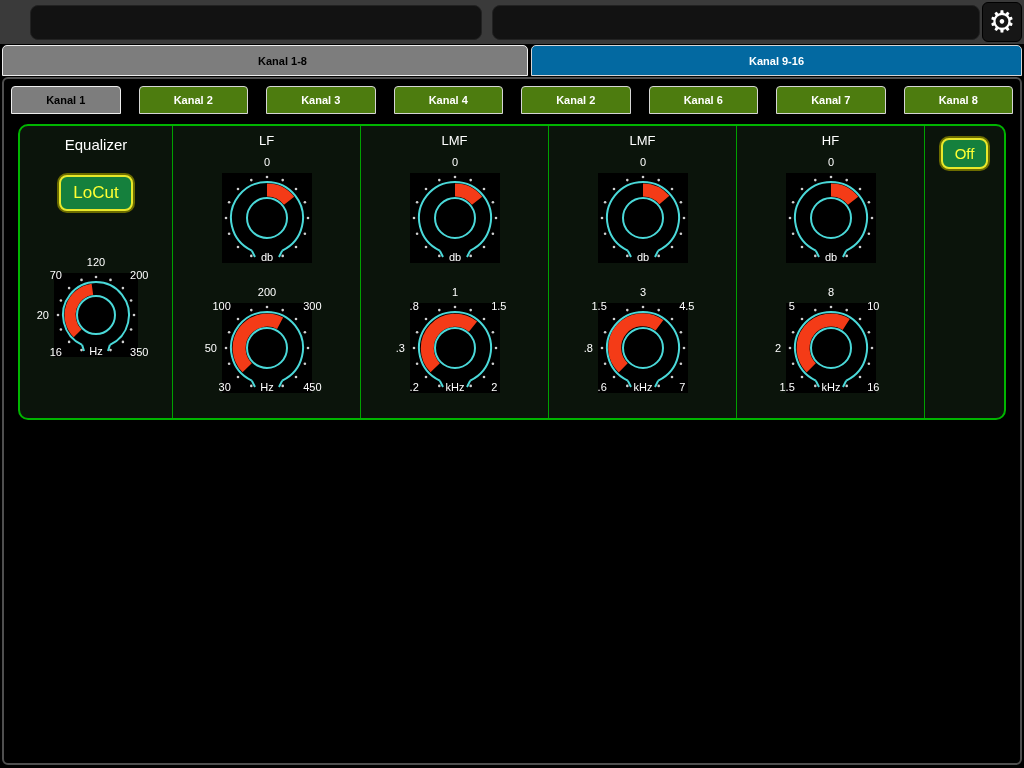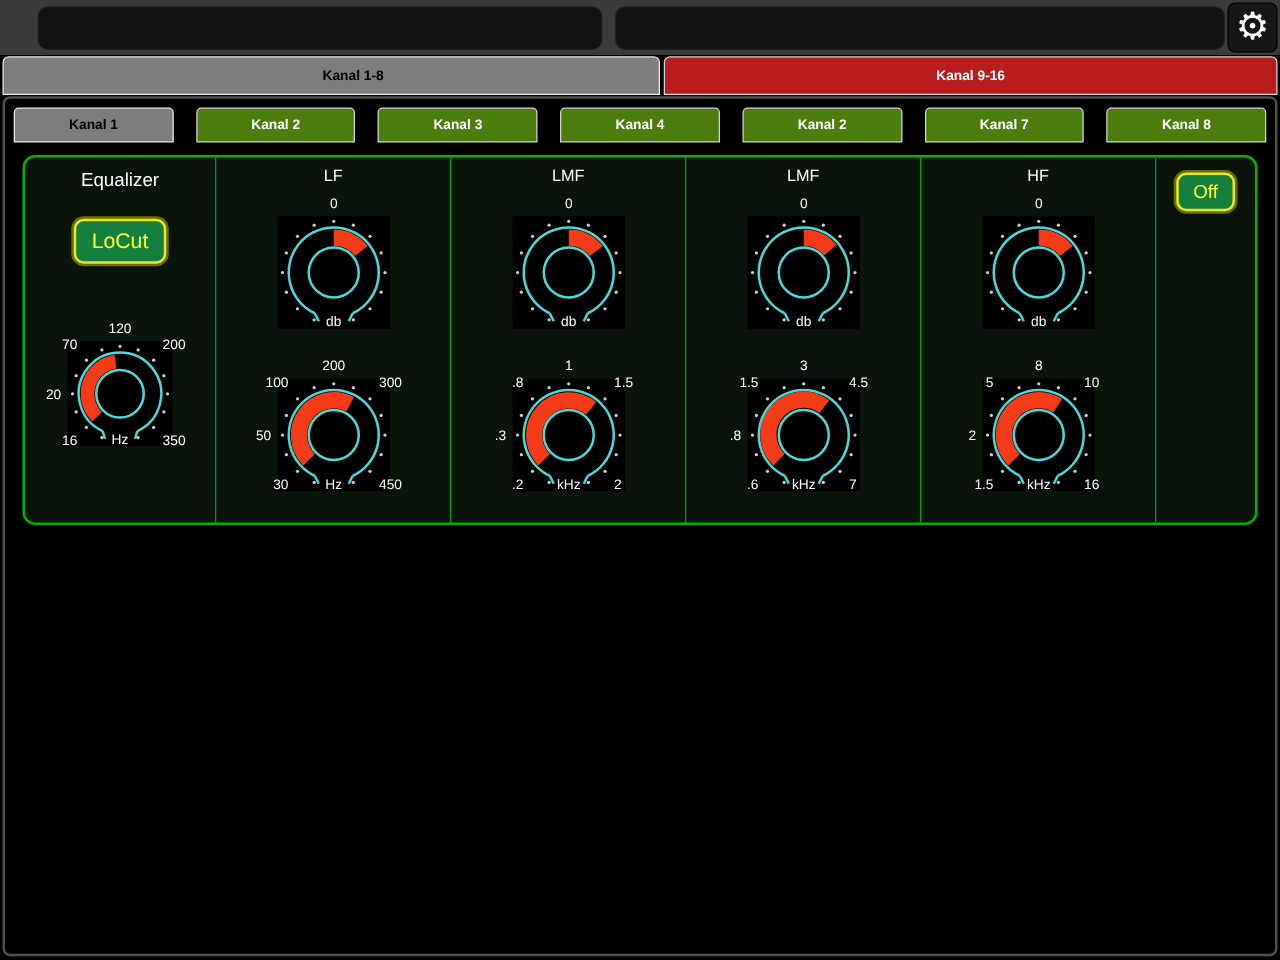--- a/index.html
+++ b/index.html
@@ -15,21 +15,21 @@
   .gear-btn{
     position:absolute;right:2px;top:2px;width:40px;height:40px;
     background:#161616;border:1px solid #000;border-radius:6px;
     color:#fff;display:flex;align-items:center;justify-content:center;
     font-size:30px;line-height:1;cursor:pointer;padding:0;
   }
   
   .main-tabs{position:absolute;top:45px;left:2px;width:1020px;height:31px;display:flex;gap:3px;}
   .main-tab{
     flex:1;display:flex;align-items:center;justify-content:center;
-    font-size:11px;font-weight:bold;color:#fff;background:#b91c1c;
+    font-size:11px;font-weight:bold;color:#fff;background:#0369a1;
     border:1px solid #d5d5d5;border-radius:5px 5px 0 0;cursor:pointer;
   }
   .main-tab.selected{background:#7d7d7d;color:#000;border-color:#ededed;padding-left:35px;}
   
   .frame{
     position:absolute;top:77px;left:2px;width:1020px;height:688px;
     border:2px solid #4f4f4f;border-radius:6px;box-sizing:border-box;background:#000;
   }
   
   .channel-tabs{position:absolute;top:86px;left:11px;width:1002px;height:28px;display:flex;gap:18px;}
@@ -81,20 +81,21 @@
   </div>
 
 <div class="frame"></div>
 
 <div class="channel-tabs" id="channel-tabs">
     <div class="channel-tab selected">Kanal 1</div>
     <div class="channel-tab">Kanal 2</div>
     <div class="channel-tab">Kanal 3</div>
     <div class="channel-tab">Kanal 4</div>
     <div class="channel-tab">Kanal 2</div>
+    <div class="channel-tab">Kanal 6</div>
     <div class="channel-tab">Kanal 7</div>
     <div class="channel-tab">Kanal 8</div>
   </div>
 
 <div class="eq-panel">
   <div class="label-col">
     <div class="eq-title">Equalizer</div>
     <button class="yellow-btn locut-btn">LoCut</button>
     <div id="locut-knob" class="knob-wrap"><svg class="knob" width="154" height="112" viewBox="0 0 154 112">
           <rect x="35.0" y="16.0" width="84" height="84" fill="#000"></rect>

